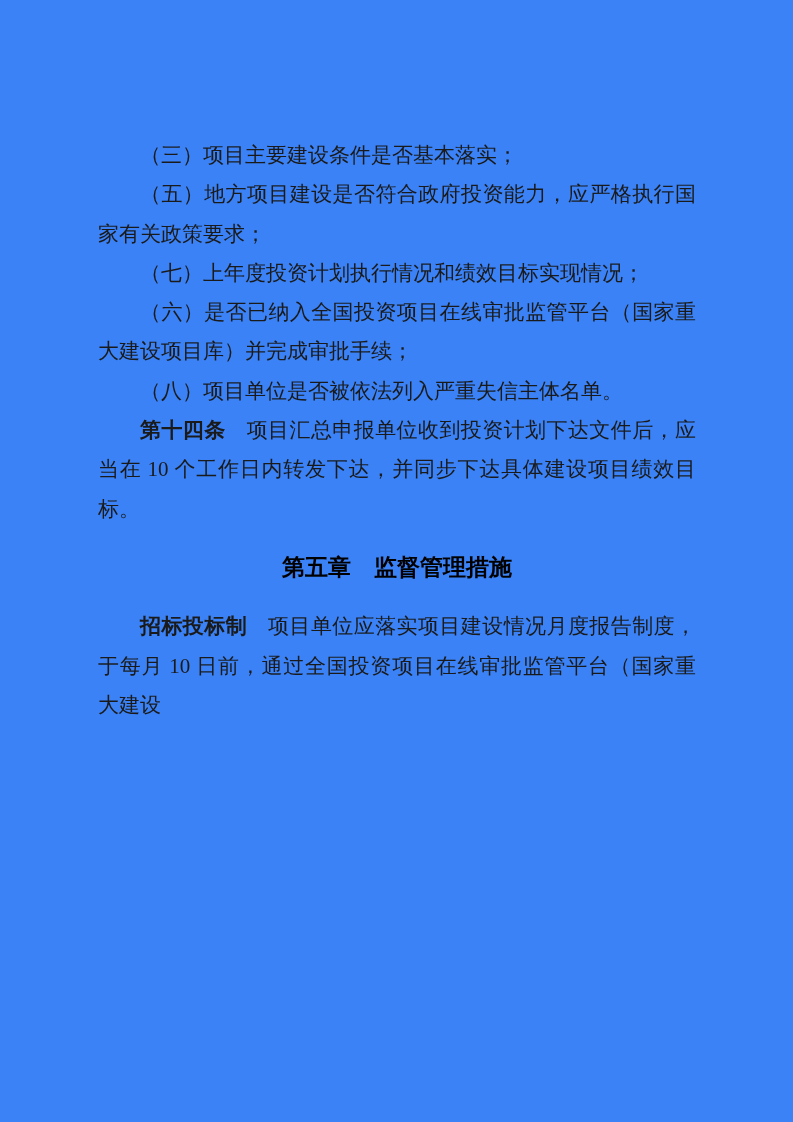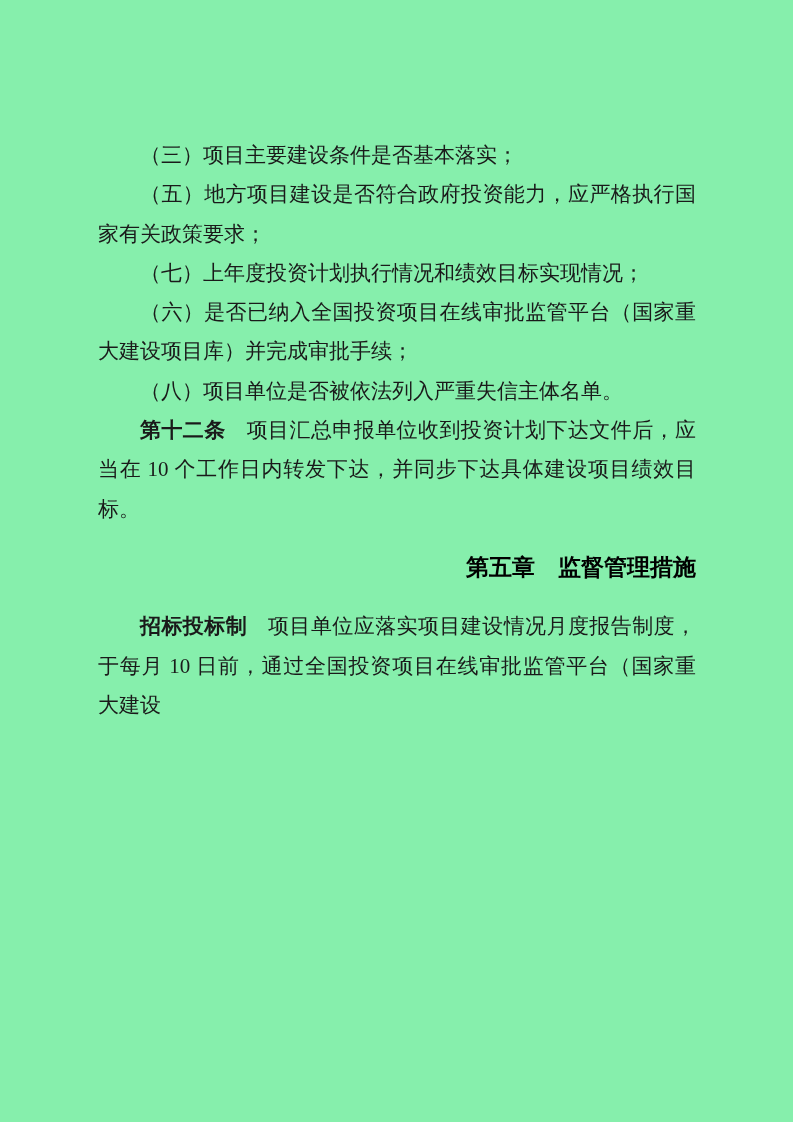--- a/index.html
+++ b/index.html
@@ -4,21 +4,21 @@
 <style>
   html, body {
     margin: 0;
     padding: 0;
     background: #ffffff;
   }
   .page {
     position: relative;
     width: 793px;
     height: 1122px;
-    background: #86efac;
+    background: #3b82f6;
     overflow: hidden;
     box-sizing: border-box;
     padding: 136px 97px 0 98px;
     font-family: "Liberation Serif", "DejaVu Serif", serif;
     color: #1a1a1a;
   }
   .para {
     margin: 0;
     font-size: 21px;
     line-height: 39.3px;
@@ -30,21 +30,21 @@
   .article-label {
     font-weight: bold;
     margin-right: 1em;
   }
   .chapter {
     margin: 19px 0 20px 0;
     font-family: "Liberation Sans", "DejaVu Sans", sans-serif;
     font-size: 23px;
     font-weight: bold;
     line-height: 39.3px;
-    text-align: right;
+    text-align: center;
     text-indent: 0;
     color: #000000;
   }
 </style>
 </head>
 <body>
 
 <div class="page">
 
   <p class="para">（三）项目主要建设条件是否基本落实；</p>
@@ -52,20 +52,20 @@
 
   <p class="para">（五）地方项目建设是否符合政府投资能力，应严格执行国家有关政策要求；</p>
 
   <p class="para">（七）上年度投资计划执行情况和绩效目标实现情况；</p>
 
   <p class="para">（六）是否已纳入全国投资项目在线审批监管平台（国家重大建设项目库）并完成审批手续；</p>
 
   <p class="para">（八）项目单位是否被依法列入严重失信主体名单。</p>
 
 
-  <p class="para"><b class="article-label">第十二条</b><span>项目汇总申报单位收到投资计划下达文件后，应当在 10 个工作日内转发下达，并同步下达具体建设项目绩效目标。</span></p>
+  <p class="para"><b class="article-label">第十四条</b><span>项目汇总申报单位收到投资计划下达文件后，应当在 10 个工作日内转发下达，并同步下达具体建设项目绩效目标。</span></p>
 
   <h2 class="chapter">第五章　监督管理措施</h2>
 
 
   <p class="para"><b class="article-label">招标投标制</b><span>项目单位应落实项目建设情况月度报告制度，于每月 10 日前，通过全国投资项目在线审批监管平台（国家重大建设</span></p>
 
 </div>
 
 </body></html>

